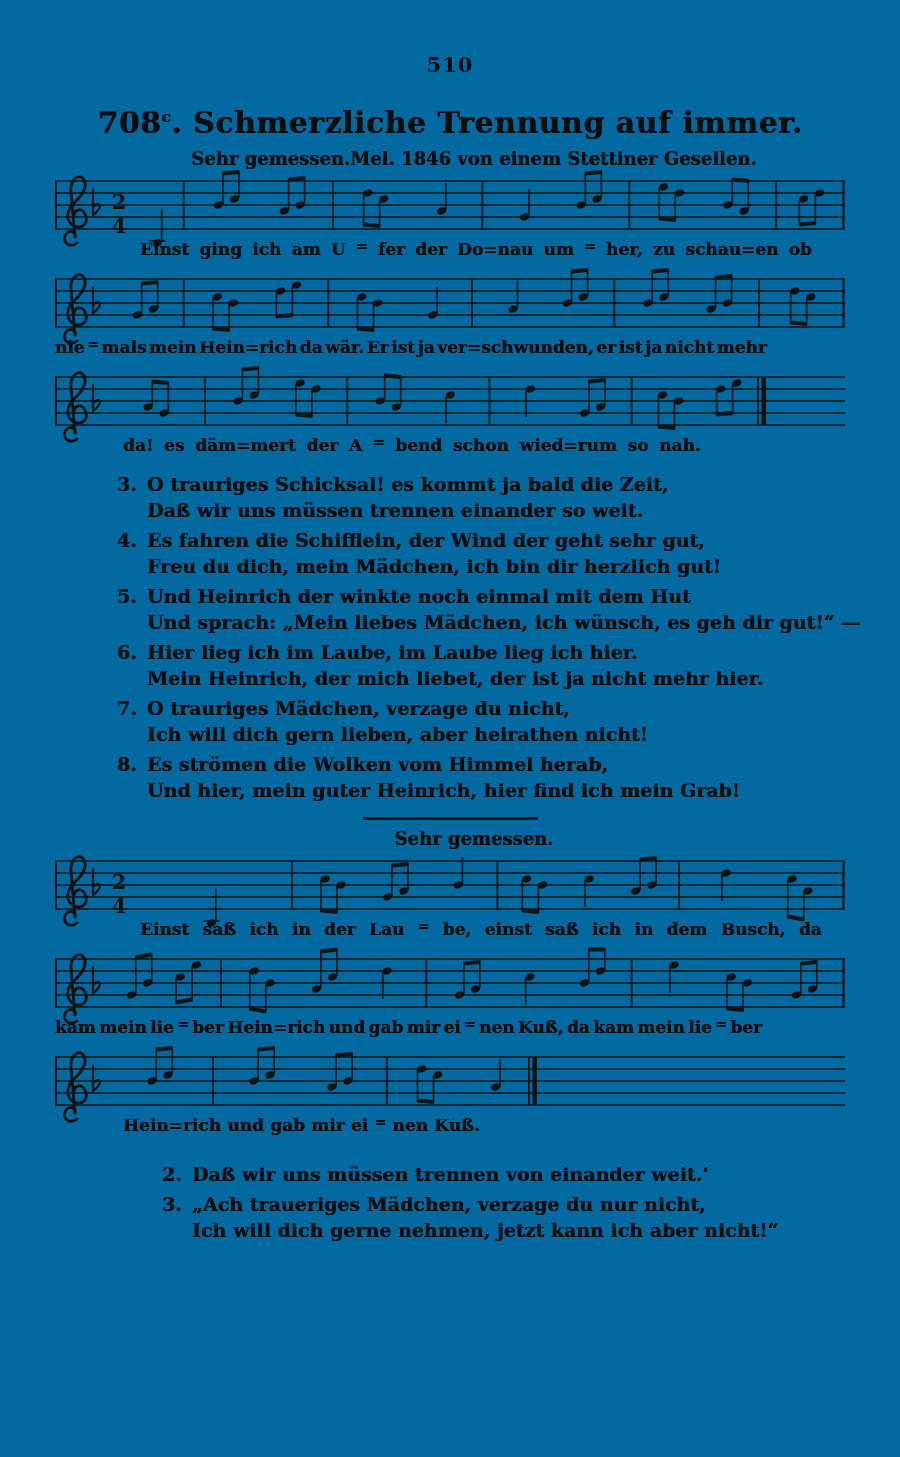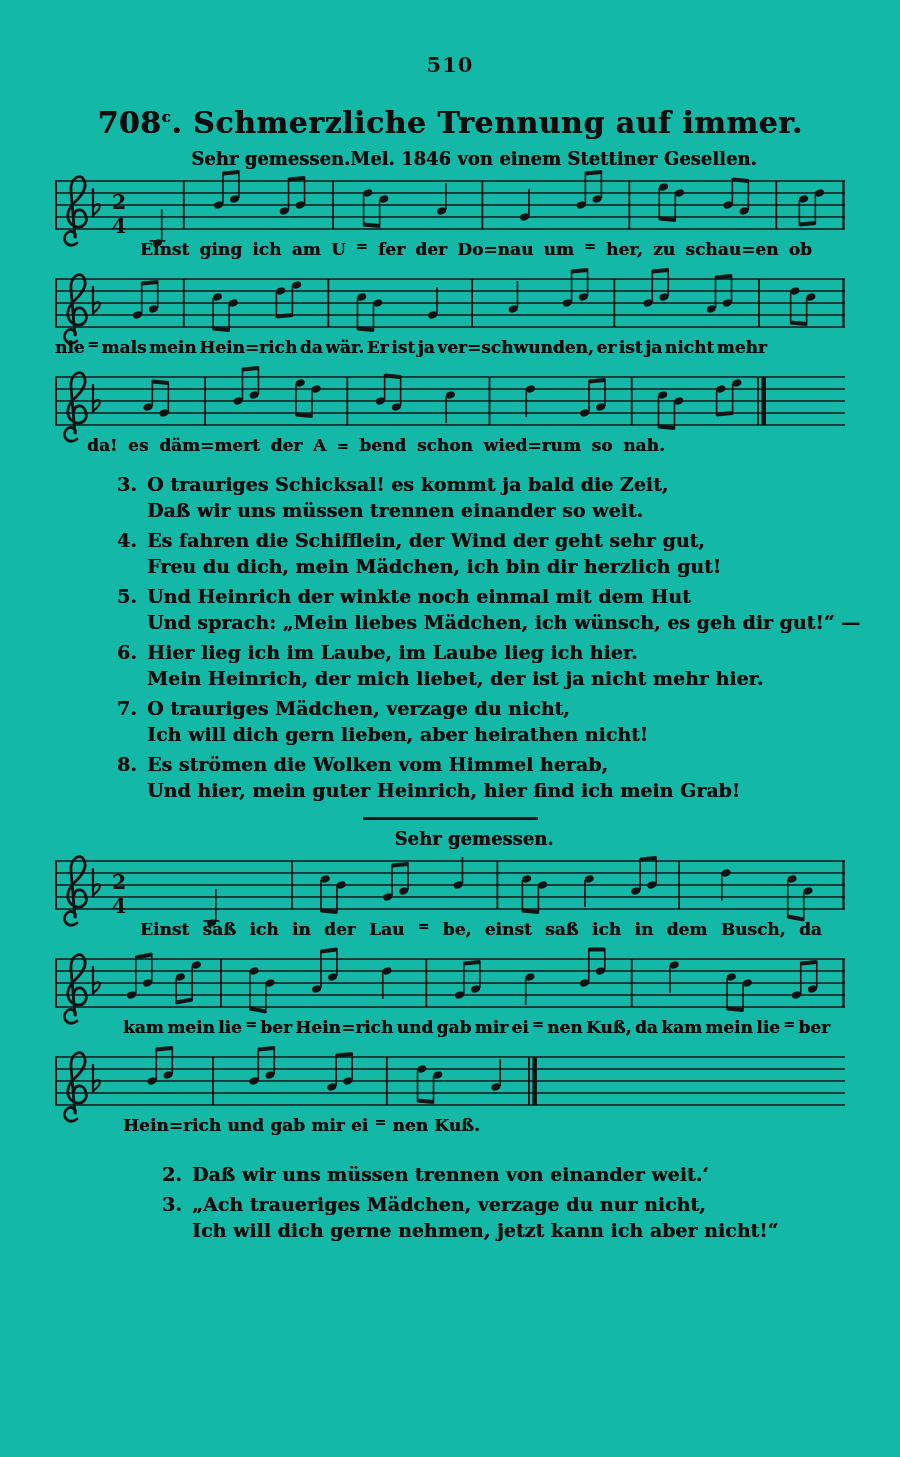--- a/index.html
+++ b/index.html
@@ -1,20 +1,20 @@
 <!DOCTYPE html>
 <html><head>
 <meta charset="utf-8">
 <style>
   html,body{margin:0;padding:0;background:#e8e8e8;}
   .page{
     position:relative;
     width:900px;height:1457px;
     margin:0 auto;
-    background:#14b8a6;
+    background:#0369a1;
     color:#0d0d0d;
     font-family:"DejaVu Serif", serif;
     overflow:hidden;
   }
   .page-number{
     text-align:center;
     padding-top:52px;
     font-size:21px;
     font-weight:bold;
     letter-spacing:1px;
@@ -278,21 +278,21 @@
           <ellipse cx="623.775" cy="36" rx="4.6" ry="3.4" fill="#111" transform="rotate(-18 623.775 36)"></ellipse>
           <line x1="603.475" y1="31" x2="603.475" y2="63" stroke="#141414" stroke-width="1.6"></line>
           <line x1="619.475" y1="37" x2="619.475" y2="64.5" stroke="#141414" stroke-width="1.6"></line>
           <line x1="603.475" y1="61.5" x2="619.475" y2="63" stroke="#141414" stroke-width="4"></line>
           <ellipse cx="665.925" cy="24" rx="4.6" ry="3.4" fill="#111" transform="rotate(-18 665.925 24)"></ellipse>
           <ellipse cx="681.925" cy="18" rx="4.6" ry="3.4" fill="#111" transform="rotate(-18 681.925 18)"></ellipse>
           <line x1="661.625" y1="25" x2="661.625" y2="51" stroke="#141414" stroke-width="1.6"></line>
           <line x1="677.625" y1="19" x2="677.625" y2="49.5" stroke="#141414" stroke-width="1.6"></line>
           <line x1="661.625" y1="49.5" x2="677.625" y2="48" stroke="#141414" stroke-width="4"></line>
         </svg>
-        <div class="lyrics" style="margin-left: 32px; width: 578px; align-items: flex-end;">
+        <div class="lyrics" style="margin-left: 68px; width: 578px;">
           <span class="">da!</span>
           <span class="">es</span>
           <span class="">däm=mert</span>
           <span class="">der</span>
           <span class="">A</span>
           <span class="eq">=</span>
           <span class="">bend</span>
           <span class="">schon</span>
           <span class="">wied=rum</span>
           <span class="">so</span>
@@ -465,21 +465,21 @@
           <ellipse cx="692.3499999999999" cy="36" rx="4.6" ry="3.4" fill="#111" transform="rotate(-18 692.3499999999999 36)"></ellipse>
           <line x1="672.05" y1="31" x2="672.05" y2="63" stroke="#141414" stroke-width="1.6"></line>
           <line x1="688.05" y1="37" x2="688.05" y2="64.5" stroke="#141414" stroke-width="1.6"></line>
           <line x1="672.05" y1="61.5" x2="688.05" y2="63" stroke="#141414" stroke-width="4"></line>
           <ellipse cx="741.45" cy="48" rx="4.6" ry="3.4" fill="#111" transform="rotate(-18 741.45 48)"></ellipse>
           <ellipse cx="757.45" cy="42" rx="4.6" ry="3.4" fill="#111" transform="rotate(-18 757.45 42)"></ellipse>
           <line x1="745.75" y1="47" x2="745.75" y2="15" stroke="#141414" stroke-width="1.6"></line>
           <line x1="761.75" y1="41" x2="761.75" y2="13.5" stroke="#141414" stroke-width="1.6"></line>
           <line x1="745.75" y1="16.5" x2="761.75" y2="15" stroke="#141414" stroke-width="4"></line>
         </svg>
-        <div class="lyrics" style="margin-left: 68px; width: 707px;">
+        <div class="lyrics" style="width: 707px;">
           <span class="">kam</span>
           <span class="">mein</span>
           <span class="">lie</span>
           <span class="eq">=</span>
           <span class="">ber</span>
           <span class="">Hein=rich</span>
           <span class="">und</span>
           <span class="">gab</span>
           <span class="">mir</span>
           <span class="">ei</span>

